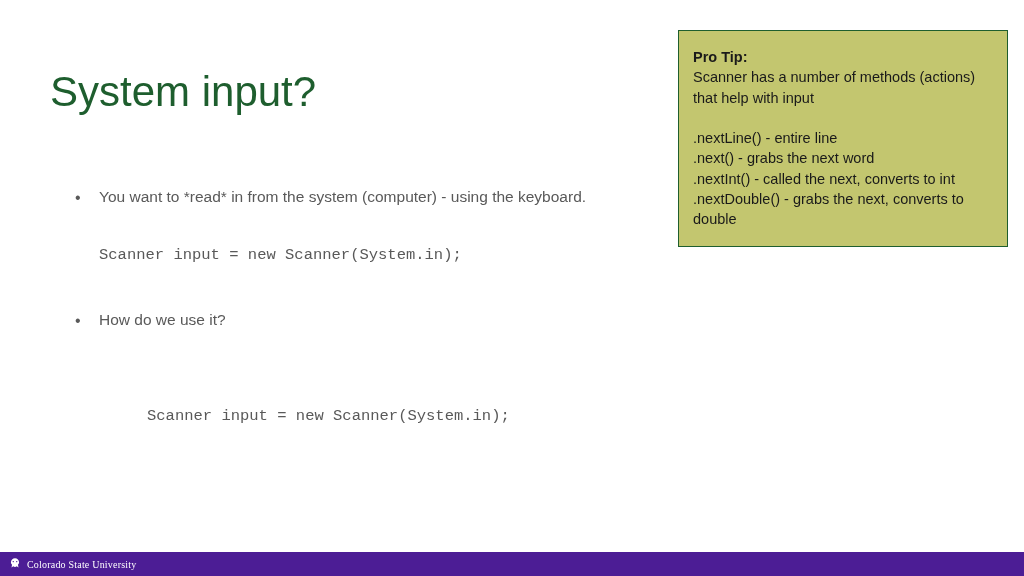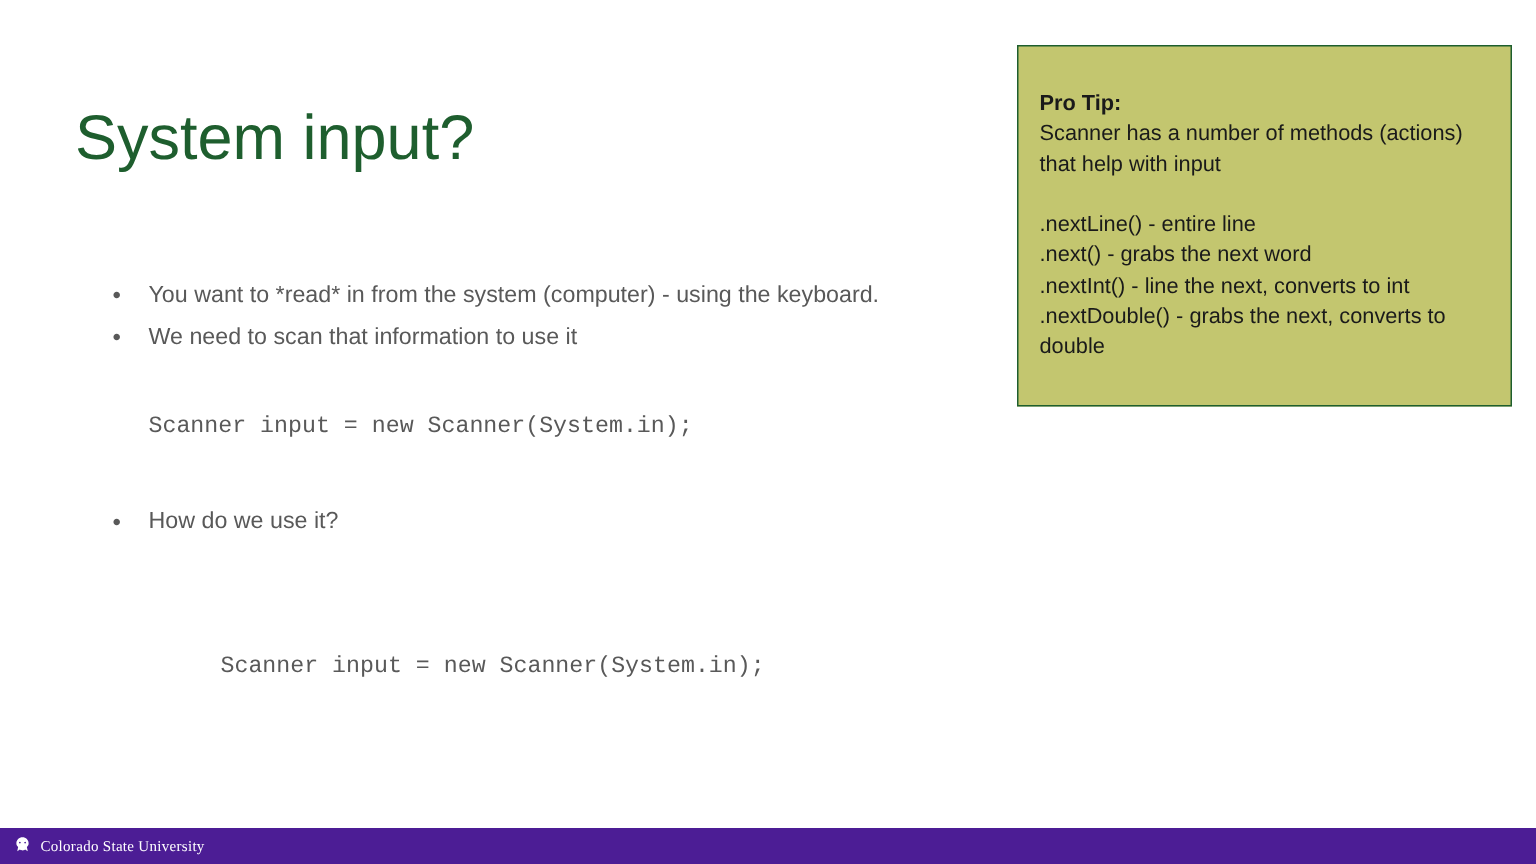--- a/index.html
+++ b/index.html
@@ -70,21 +70,21 @@
       padding-left: 72px;
       line-height: 2.0;
     }
     .tip-box {
       position: absolute;
       right: 16px;
       top: 30px;
       width: 330px;
       background: #c3c66f;
       border: 1px solid #1e5e2e;
-      padding: 28px 14px;
+      padding: 16px 14px;
       font-size: 14.5px;
       line-height: 1.4;
       color: #1a1a1a;
     }
     .tip-box .tip-title {
       font-weight: bold;
       display: inline;
     }
     .footer {
       position: absolute;
@@ -117,42 +117,41 @@
 </head>
 <body>
 
 <div class="slide">
 
   <h1 class="title">System input?</h1>
 
   <div class="content">
     <ul>
       <li><span>You want to *read* in from the system (computer) - using the keyboard.</span></li>
-      <li><span>We need to scan that information to use it</span></li>
     </ul>
 
     <div class="code code-block1">Scanner input = new Scanner(System.in);</div>
 
     <ul>
       <li><span>How do we use it?</span></li>
     </ul>
 
     <div class="code code-block2">
       <div>Scanner input = new Scanner(System.in);</div>
       
     </div>
   </div>
 
   <div class="tip-box">
     <span class="tip-title">Pro Tip:</span>
     <div>Scanner has a number of methods (actions) that help with input</div>
     <br>
     <div>.nextLine() - entire line</div>
     <div>.next()  - grabs the next word</div>
-    <div>.nextInt()  - line the next, converts to int</div>
+    <div>.nextInt()  - called the next, converts to int</div>
     <div>.nextDouble() - grabs the next, converts to double</div>
   </div>
 
   <div class="footer">
     <div class="footer-logo">
       <svg class="ram-icon" viewBox="0 0 24 24" fill="currentColor">
         <path d="M12 2C8 2 5 5 5 9c0 2 1 3 2 4l-1 5 3-2c1 1 2 1 3 1s2 0 3-1l3 2-1-5c1-1 2-2 2-4 0-4-3-7-7-7zm-3 7c-1 0-1-1-1-1s0-1 1-1 1 1 1 1 0 1-1 1zm6 0c-1 0-1-1-1-1s0-1 1-1 1 1 1 1 0 1-1 1z"></path>
       </svg>
       <span class="footer-text">Colorado State University</span>
     </div>

